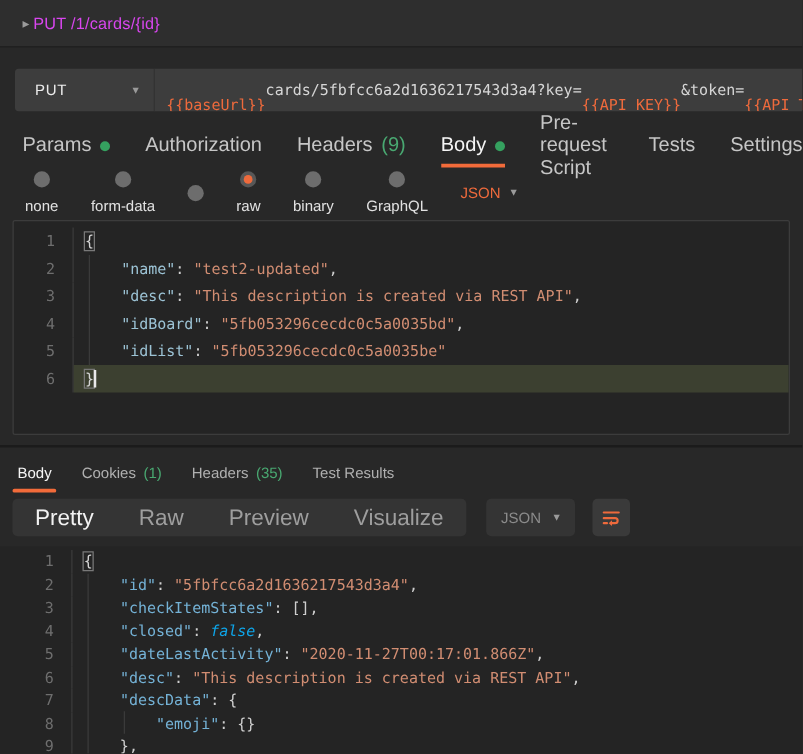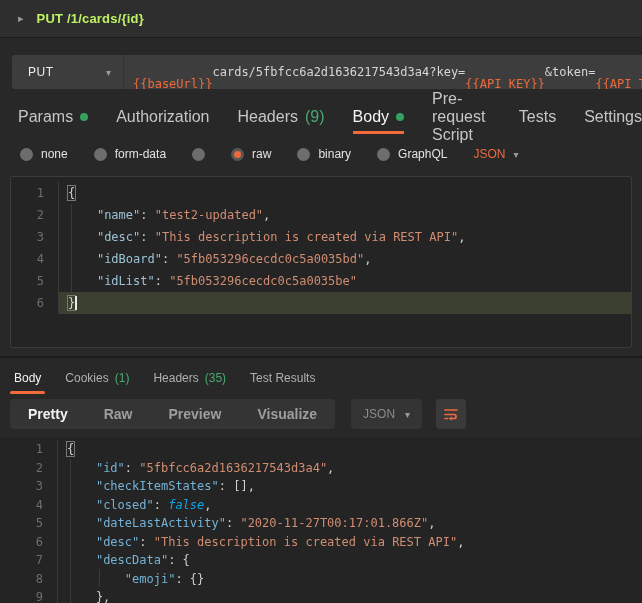--- a/index.html
+++ b/index.html
@@ -12,21 +12,21 @@
   }
   .mono { font-family:"DejaVu Sans Mono", monospace; }
 
   
   .topbar {
     position:absolute; left:0; top:0; width:642px; height:38px;
     background:#2e2e2e; border-bottom:1px solid #1d1d1d;
     display:flex; align-items:center;
   }
   .topbar .chev { color:#9a9a9a; font-size:11px; margin-left:18px; cursor:pointer; }
-  .topbar .title { font-size:13px; font-weight:bold; color:#bef264; margin-left:13px; letter-spacing:.2px; }
+  .topbar .title { font-size:13px; font-weight:normal; color:#d946ef; margin-left:3px; letter-spacing:.2px; }
 
   
   .urlbar {
     position:absolute; left:12px; top:55px; right:0; height:34px;
     background:#3d3d3d; border-radius:3px 0 0 3px;
     display:flex; align-items:stretch; overflow:hidden;
   }
   .method {
     width:112px; display:flex; align-items:center; justify-content:space-between;
     padding:0 12px 0 16px; cursor:pointer; border-right:1px solid #333333;
@@ -51,21 +51,21 @@
   }
   .tab.active { color:#f5f5f5; border-bottom-color:#f26b3a; }
   .dot { width:8px; height:8px; border-radius:50%; background:#35a15f; }
   .count { color:#49a871; }
 
   
   .modes {
     position:absolute; left:0; top:137px; width:642px; height:34px;
     display:flex; align-items:center; padding-left:20px; gap:26px;
   }
-  .mode { display:flex; align-items:center; gap:8px; font-size:12px; color:#e2e2e2; cursor:pointer; }
+  .mode { display:flex; align-items:center; gap:8px; font-size:12px; color:#e2e2e2; cursor:pointer;flex-direction:column; }
   .radio { width:13px; height:13px; border-radius:50%; background:#6d6d6d; position:relative; }
   .mode.sel .radio { background:#575757; }
   .mode.sel .radio::after {
     content:""; position:absolute; left:3px; top:3px; width:7px; height:7px;
     border-radius:50%; background:#ee6a3c;
   }
   .lang-select { display:flex; align-items:center; gap:8px; cursor:pointer; }
   .lang-select .lang { color:#ee6a3c; font-size:12px; }
 
   
@@ -118,21 +118,21 @@
   }
   .rtab.active { color:#f5f5f5; }
   .rtab.active::after {
     content:""; position:absolute; left:-4px; right:-4px; bottom:-1px; height:3px;
     background:#f26b3a; border-radius:2px;
   }
 
   
   .viewbar { position:absolute; left:10px; top:399px; width:632px; height:30px; display:flex; gap:10px; }
   .segs { display:flex; background:#343434; border-radius:4px; align-items:stretch; }
-  .seg { display:flex; align-items:center; padding:0 18px; font-size:14px; color:#9e9e9e; cursor:pointer;font-weight:bold; }
+  .seg { display:flex; align-items:center; padding:0 18px; font-size:18px; color:#9e9e9e; cursor:pointer; }
   .seg.active { color:#f2f2f2; }
   .json-dd {
     display:flex; align-items:center; gap:10px; background:#343434; border-radius:4px;
     padding:0 12px; color:#8b8b8b; font-size:12px; cursor:pointer; margin-left:6px;
   }
   .wrap-btn {
     width:30px; height:30px; background:#3a3a3a; border-radius:4px; border:none;
     display:flex; align-items:center; justify-content:center; cursor:pointer; margin-left:4px;
   }
 </style>

